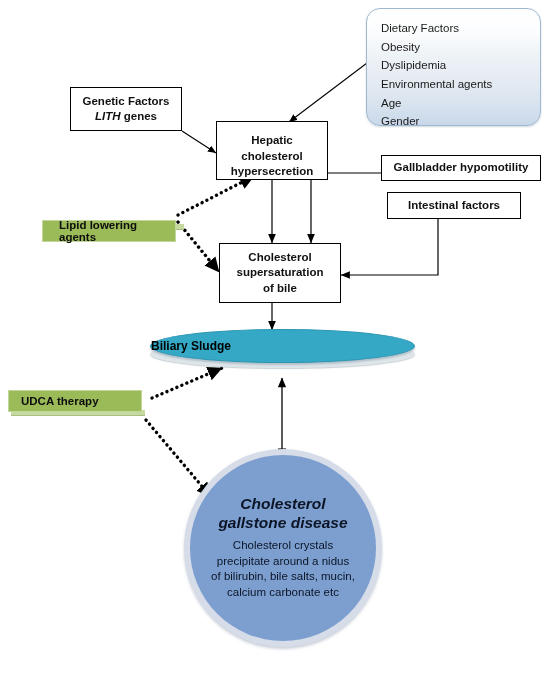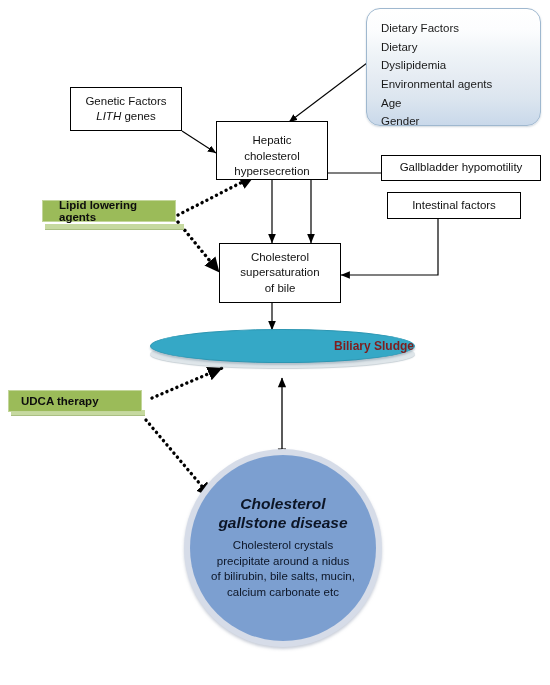--- a/index.html
+++ b/index.html
@@ -23,21 +23,21 @@
     border:1px solid #000000;
     background:#ffffff;
     display:flex;
     align-items:center;
     justify-content:center;
     text-align:center;
     line-height:1.32;
     font-size:11.5px;
     color:#111111;
   }
-  .rectbox .lines{padding:0 4px;}
+  .rectbox .lines{padding:0 4px;font-weight:bold;}
   .italic{font-style:italic;}
 
   
   .riskpanel{
     border:1px solid #9fb8cf;
     border-radius:14px;
     background:linear-gradient(to bottom,#ffffff 0%,#fcfdfe 18%,#eef3f7 40%,#e6ecf3 58%,#dbe5ef 78%,#c9d8ea 100%);
     box-shadow:0 1px 2px rgba(120,140,160,.35);
     padding:10px 0 9px 14px;
     font-size:11.5px;
@@ -61,22 +61,22 @@
     position:absolute;
     background:#c6d9a0;
     border-bottom:1px solid #aabf82;
   }
 
   
   .ellipse{
     border-radius:50%;
     background:#35a8c6;
     border:1px solid #2d96b2;
-    display:flex;align-items:center;justify-content:flex-end;
-    font-weight:bold;font-size:12px;color:#7f1d1d;
+    display:flex;align-items:center;justify-content:flex-start;
+    font-weight:bold;font-size:12px;color:#000000;
     box-shadow:0 2px 2px rgba(140,160,175,.55);
   }
   .ellipse-base{
     position:absolute;
     border-radius:50%;
     background:#dfe6ea;
     box-shadow:0 1px 1px rgba(150,165,175,.5);
   }
 
   
@@ -162,21 +162,21 @@
       <line x1="152" y1="398" x2="222" y2="368" stroke="#000000" stroke-width="3.4" stroke-dasharray="0.1 5.3" stroke-linecap="round" marker-end="url(#arwD)"></line>
     </g>
 
     <g>
       <line x1="146" y1="420" x2="211" y2="497" stroke="#000000" stroke-width="3.4" stroke-dasharray="0.1 5.3" stroke-linecap="round" marker-end="url(#arwD)"></line>
     </g>
   </svg>
 
   <div class="node riskpanel" style="left:366px;top:8px;width:175px;height:118px;">
     <div>Dietary Factors</div>
-    <div>Dietary</div>
+    <div>Obesity</div>
     <div>Dyslipidemia</div>
     <div>Environmental agents</div>
     <div>Age</div>
     <div>Gender</div>
   </div>
 
   <div class="node rectbox" style="left:70px;top:87px;width:112px;height:44px;">
     <div class="lines">
       <div>Genetic Factors</div>
       <div><span class="italic">LITH</span><span> genes</span></div>
@@ -201,21 +201,21 @@
 
   <div class="node rectbox" style="left:219px;top:243px;width:122px;height:60px;">
     <div class="lines">
       <div>Cholesterol</div>
       <div>supersaturation</div>
       <div>of bile</div>
     </div>
   </div>
 
   <div class="therapy-shadow" style="left:45px;top:224px;width:139px;height:5px;"></div>
-  <div class="node therapy" style="left:42px;top:200px;width:134px;height:22px;padding-left:16px;">
+  <div class="node therapy" style="left:42px;top:220px;width:134px;height:22px;padding-left:16px;">
     <span>Lipid lowering agents</span>
   </div>
 
   <div class="ellipse-base" style="left:150px;top:340px;width:265px;height:28px;"></div>
   <div class="node ellipse" style="left:150px;top:329px;width:265px;height:34px;">
     <span>Biliary Sludge</span>
   </div>
 
   <div class="therapy-shadow" style="left:11px;top:410px;width:134px;height:5px;"></div>
   <div class="node therapy" style="left:8px;top:390px;width:134px;height:22px;">

